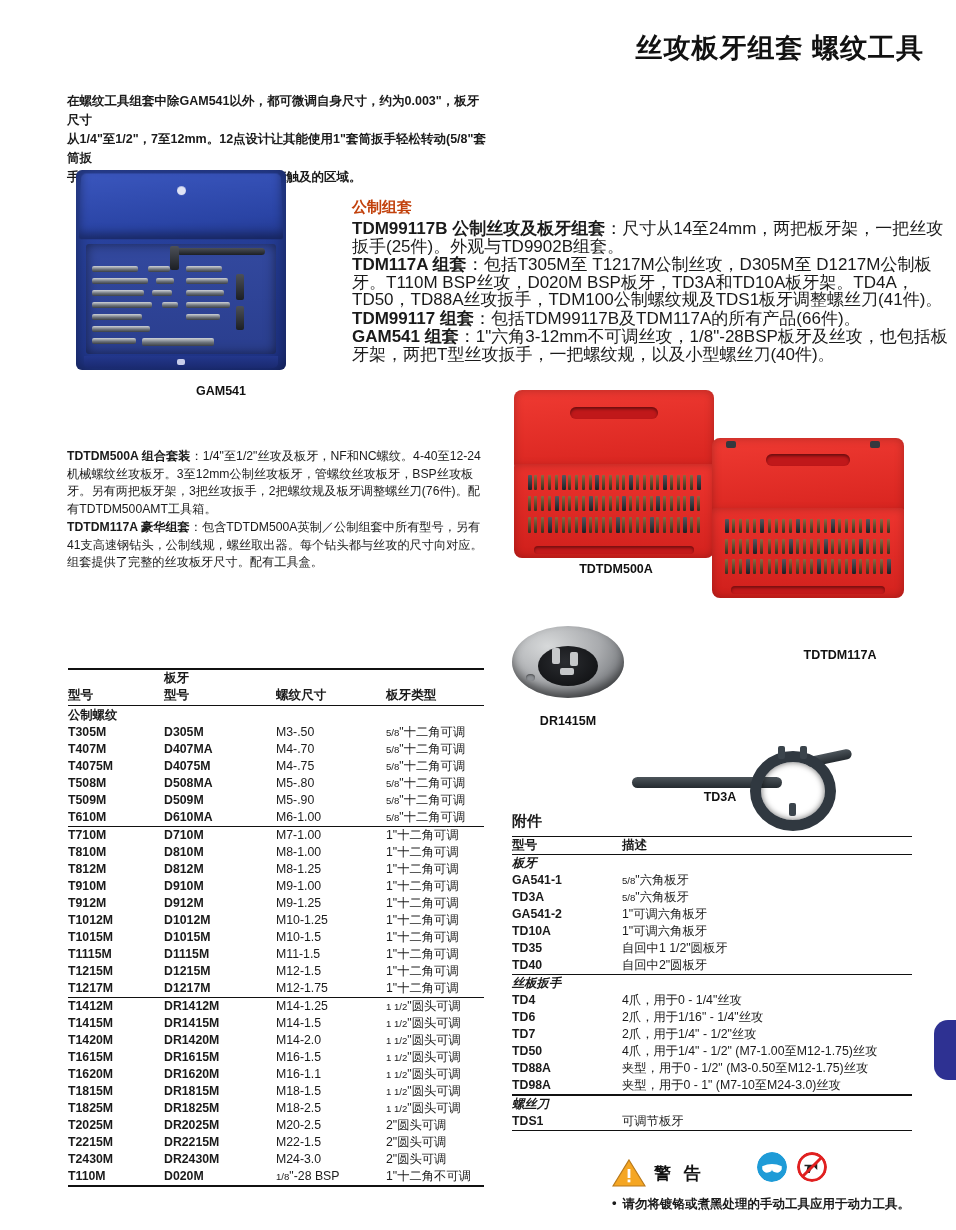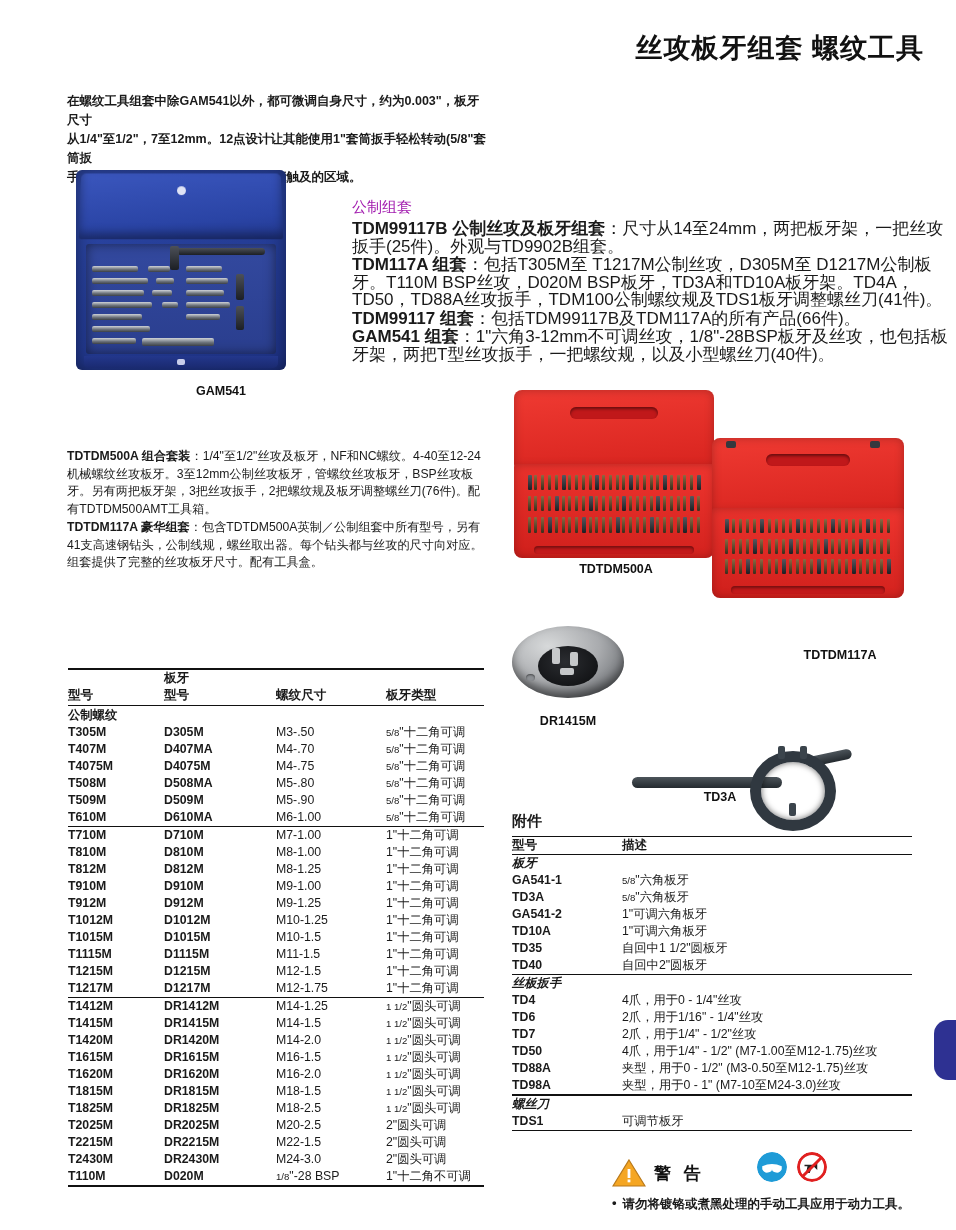--- a/index.html
+++ b/index.html
@@ -56,21 +56,21 @@
   .case-foot:after{
     content:"";position:absolute;left:50%;top:3px;margin-left:-4px;
     width:8px;height:6px;background:#c9ceea;border-radius:2px;
   }
   .cap{
     position:absolute;font-size:12.5px;font-weight:bold;color:#111;text-align:center;
   }
 
   
   .metric-block{position:absolute;left:352px;top:198px;width:600px;}
-  .sec-title{font-size:15px;font-weight:normal;margin:0 0 3px 0;color:#a21caf;}
+  .sec-title{font-size:15px;font-weight:bold;margin:0 0 3px 0;color:#c2410c;}
   .para{font-size:17px;line-height:17.5px;margin:0 0 1px 0;color:#1a1a1a;}
   .para b{font-weight:bold;}
 
   
   .combo-block{position:absolute;left:67px;top:448px;width:420px;}
   .combo-block .sec-title{font-size:15px;margin-bottom:2px;}
   .combo-block .para{font-size:12.2px;line-height:17.5px;}
 
   
   .photo-red-a{position:absolute;left:514px;top:390px;width:200px;height:168px;}
@@ -582,21 +582,21 @@
           </tr>
           <tr class="r">
             <td class="c0">T1615M</td>
             <td class="c1">DR1615M</td>
             <td class="c2">M16-1.5</td>
             <td class="c3"><span class="frac">1 1/2</span><span>"圆头可调</span></td>
           </tr>
           <tr class="r">
             <td class="c0">T1620M</td>
             <td class="c1">DR1620M</td>
-            <td class="c2">M16-2.0</td>
+            <td class="c2">M16-1.1</td>
             <td class="c3"><span class="frac">1 1/2</span><span>"圆头可调</span></td>
           </tr>
           <tr class="r">
             <td class="c0">T1815M</td>
             <td class="c1">DR1815M</td>
             <td class="c2">M18-1.5</td>
             <td class="c3"><span class="frac">1 1/2</span><span>"圆头可调</span></td>
           </tr>
           <tr class="r">
             <td class="c0">T1825M</td>

